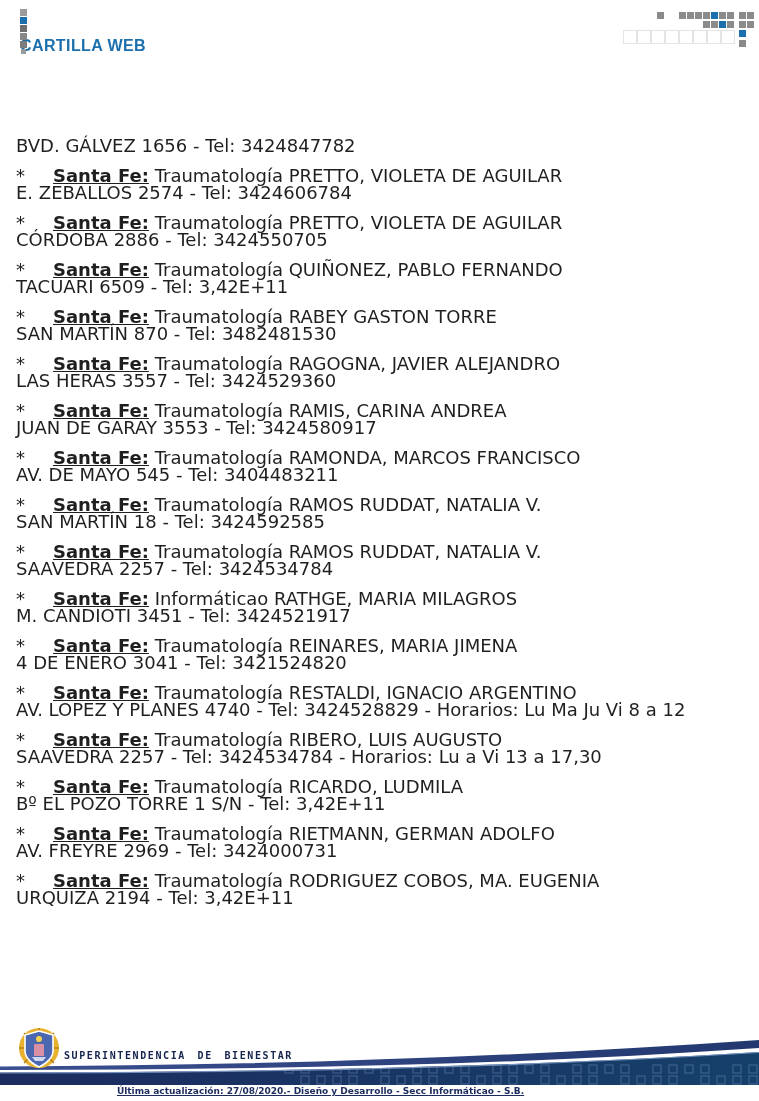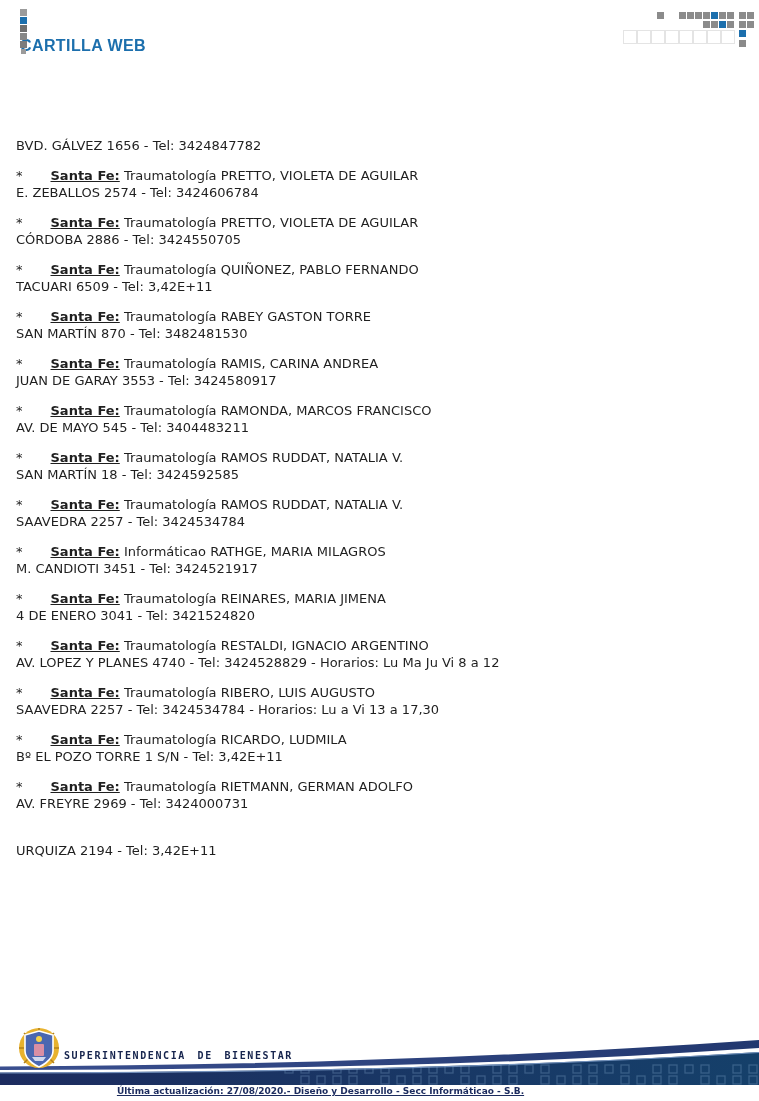--- a/index.html
+++ b/index.html
@@ -12,21 +12,21 @@
   .logo-squares{position:relative;width:8px;height:46px;margin-right:14px;}
   .logo-squares div{position:absolute;left:0;width:7px;height:7px;}
   .title{font-family:"Liberation Sans",sans-serif;font-weight:bold;font-size:16px;
          letter-spacing:0.4px;color:#1c6fad;}
   .mosaic{position:absolute;top:10px;right:2px;width:134px;height:44px;}
   .mosaic div{position:absolute;}
   .sq-s{width:7px;height:7px;}
   .sq-o{width:12px;height:12px;border:1px solid #e4e4e4;background:#fff;}
 
   
-  main{position:absolute;top:137px;left:16px;width:720px;font-size:13px;line-height:17px;}
+  main{position:absolute;top:137px;left:16px;width:720px;font-size:18px;line-height:17px;}
   main p{margin:0 0 13px 0;}
   .region{font-weight:bold;text-decoration:underline;margin-left:28px;}
 
   
   footer{position:absolute;left:0;bottom:0;width:759px;height:76px;}
   .footer-brand{position:absolute;left:18px;top:2px;display:flex;align-items:center;z-index:2;}
   .emblem{width:42px;height:44px;margin-right:4px;}
   .org{font-family:"DejaVu Sans Mono",monospace;font-size:10px;font-weight:bold;
        letter-spacing:1.6px;word-spacing:4px;color:#16244d;position:relative;top:6px;}
   .band{position:absolute;left:0;top:14px;width:759px;height:46px;display:block;}
@@ -84,20 +84,21 @@
     <p>BVD. GÁLVEZ 1656 - Tel: 3424847782</p>
     <div id="entries">
   <p class="entry"><span><span>*</span><span class="region">Santa Fe:</span><span> Traumatología PRETTO, VIOLETA DE AGUILAR</span></span><br><span>E. ZEBALLOS 2574 - Tel: 3424606784</span></p>
 
   <p class="entry"><span><span>*</span><span class="region">Santa Fe:</span><span> Traumatología PRETTO, VIOLETA DE AGUILAR</span></span><br><span>CÓRDOBA 2886 - Tel: 3424550705</span></p>
 
   <p class="entry"><span><span>*</span><span class="region">Santa Fe:</span><span> Traumatología QUIÑONEZ, PABLO FERNANDO</span></span><br><span>TACUARI 6509 - Tel: 3,42E+11</span></p>
 
   <p class="entry"><span><span>*</span><span class="region">Santa Fe:</span><span> Traumatología RABEY GASTON TORRE</span></span><br><span>SAN MARTÍN 870 - Tel: 3482481530</span></p>
 
+  <p class="entry"><span><span>*</span><span class="region">Santa Fe:</span><span> Traumatología RAGOGNA, JAVIER ALEJANDRO</span></span><br><span>LAS HERAS 3557 - Tel: 3424529360</span></p>
 
   <p class="entry"><span><span>*</span><span class="region">Santa Fe:</span><span> Traumatología RAMIS, CARINA ANDREA</span></span><br><span>JUAN DE GARAY 3553 - Tel: 3424580917</span></p>
 
   <p class="entry"><span><span>*</span><span class="region">Santa Fe:</span><span> Traumatología RAMONDA, MARCOS FRANCISCO</span></span><br><span>AV. DE MAYO 545 - Tel: 3404483211</span></p>
 
   <p class="entry"><span><span>*</span><span class="region">Santa Fe:</span><span> Traumatología RAMOS RUDDAT, NATALIA V.</span></span><br><span>SAN MARTÍN 18 - Tel: 3424592585</span></p>
 
   <p class="entry"><span><span>*</span><span class="region">Santa Fe:</span><span> Traumatología RAMOS RUDDAT, NATALIA V.</span></span><br><span>SAAVEDRA 2257 - Tel: 3424534784</span></p>
 
   <p class="entry"><span><span>*</span><span class="region">Santa Fe:</span><span> Informáticao RATHGE, MARIA MILAGROS</span></span><br><span>M. CANDIOTI 3451 - Tel: 3424521917</span></p>
@@ -107,21 +108,21 @@
   <p class="entry"><span><span>*</span><span class="region">Santa Fe:</span><span> Traumatología RESTALDI, IGNACIO ARGENTINO</span></span><br><span>AV. LOPEZ Y PLANES 4740 - Tel: 3424528829 - Horarios: Lu Ma Ju Vi 8 a 12</span></p>
 
 
   <p class="entry"><span><span>*</span><span class="region">Santa Fe:</span><span> Traumatología RIBERO, LUIS AUGUSTO</span></span><br><span>SAAVEDRA 2257 - Tel: 3424534784 - Horarios: Lu a Vi 13 a 17,30</span></p>
 
   <p class="entry"><span><span>*</span><span class="region">Santa Fe:</span><span> Traumatología RICARDO, LUDMILA</span></span><br><span>Bº EL POZO TORRE 1 S/N - Tel: 3,42E+11</span></p>
 
   <p class="entry"><span><span>*</span><span class="region">Santa Fe:</span><span> Traumatología RIETMANN, GERMAN ADOLFO</span></span><br><span>AV. FREYRE 2969 - Tel: 3424000731</span></p>
 
 
-  <p class="entry"><br><span>URQUIZA 2194 - Tel: 3,42E+11</span></p>
+  <p class="entry"><span><span>*</span><span class="region">Santa Fe:</span><span> Traumatología RODRIGUEZ COBOS, MA. EUGENIA</span></span><br><span>URQUIZA 2194 - Tel: 3,42E+11</span></p>
 </div>
   </main>
 
   <footer>
     <div class="footer-brand">
       <svg class="emblem" viewBox="0 0 42 44">
         <g>
           <circle cx="21" cy="21" r="20" fill="#e8b22e"></circle>
           <g stroke="#b07f1a" stroke-width="1.4">
             <line x1="21" y1="1" x2="21" y2="6"></line>

